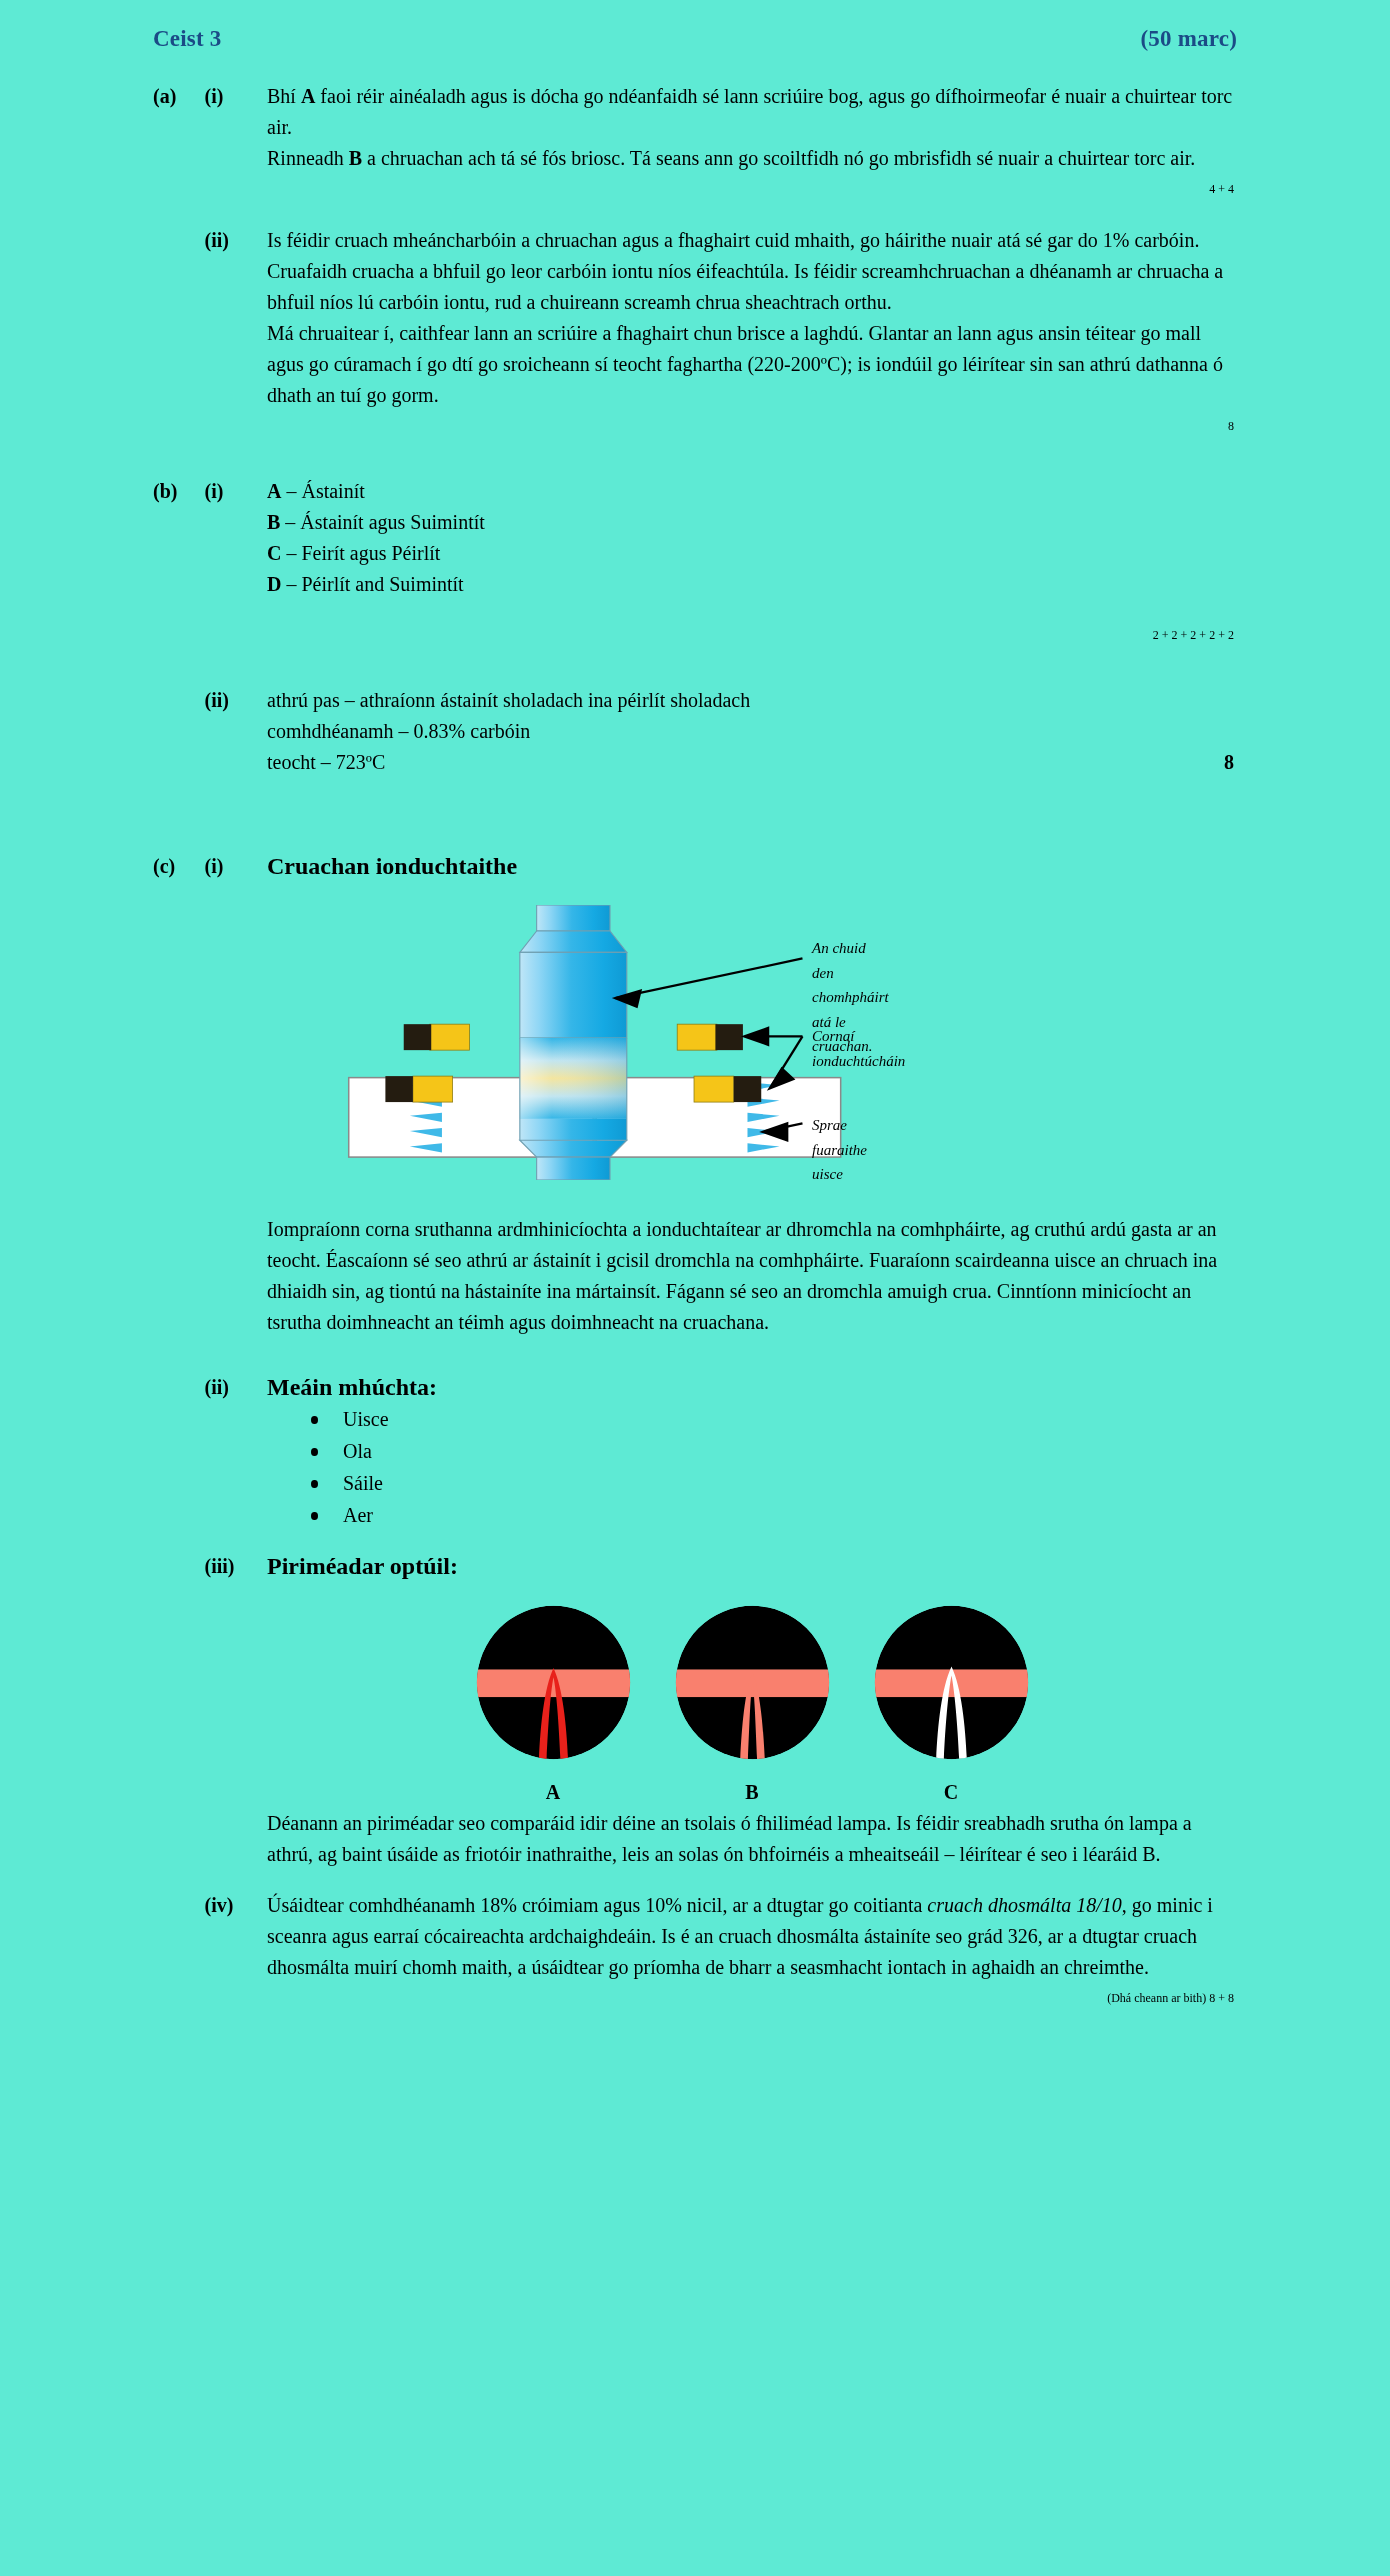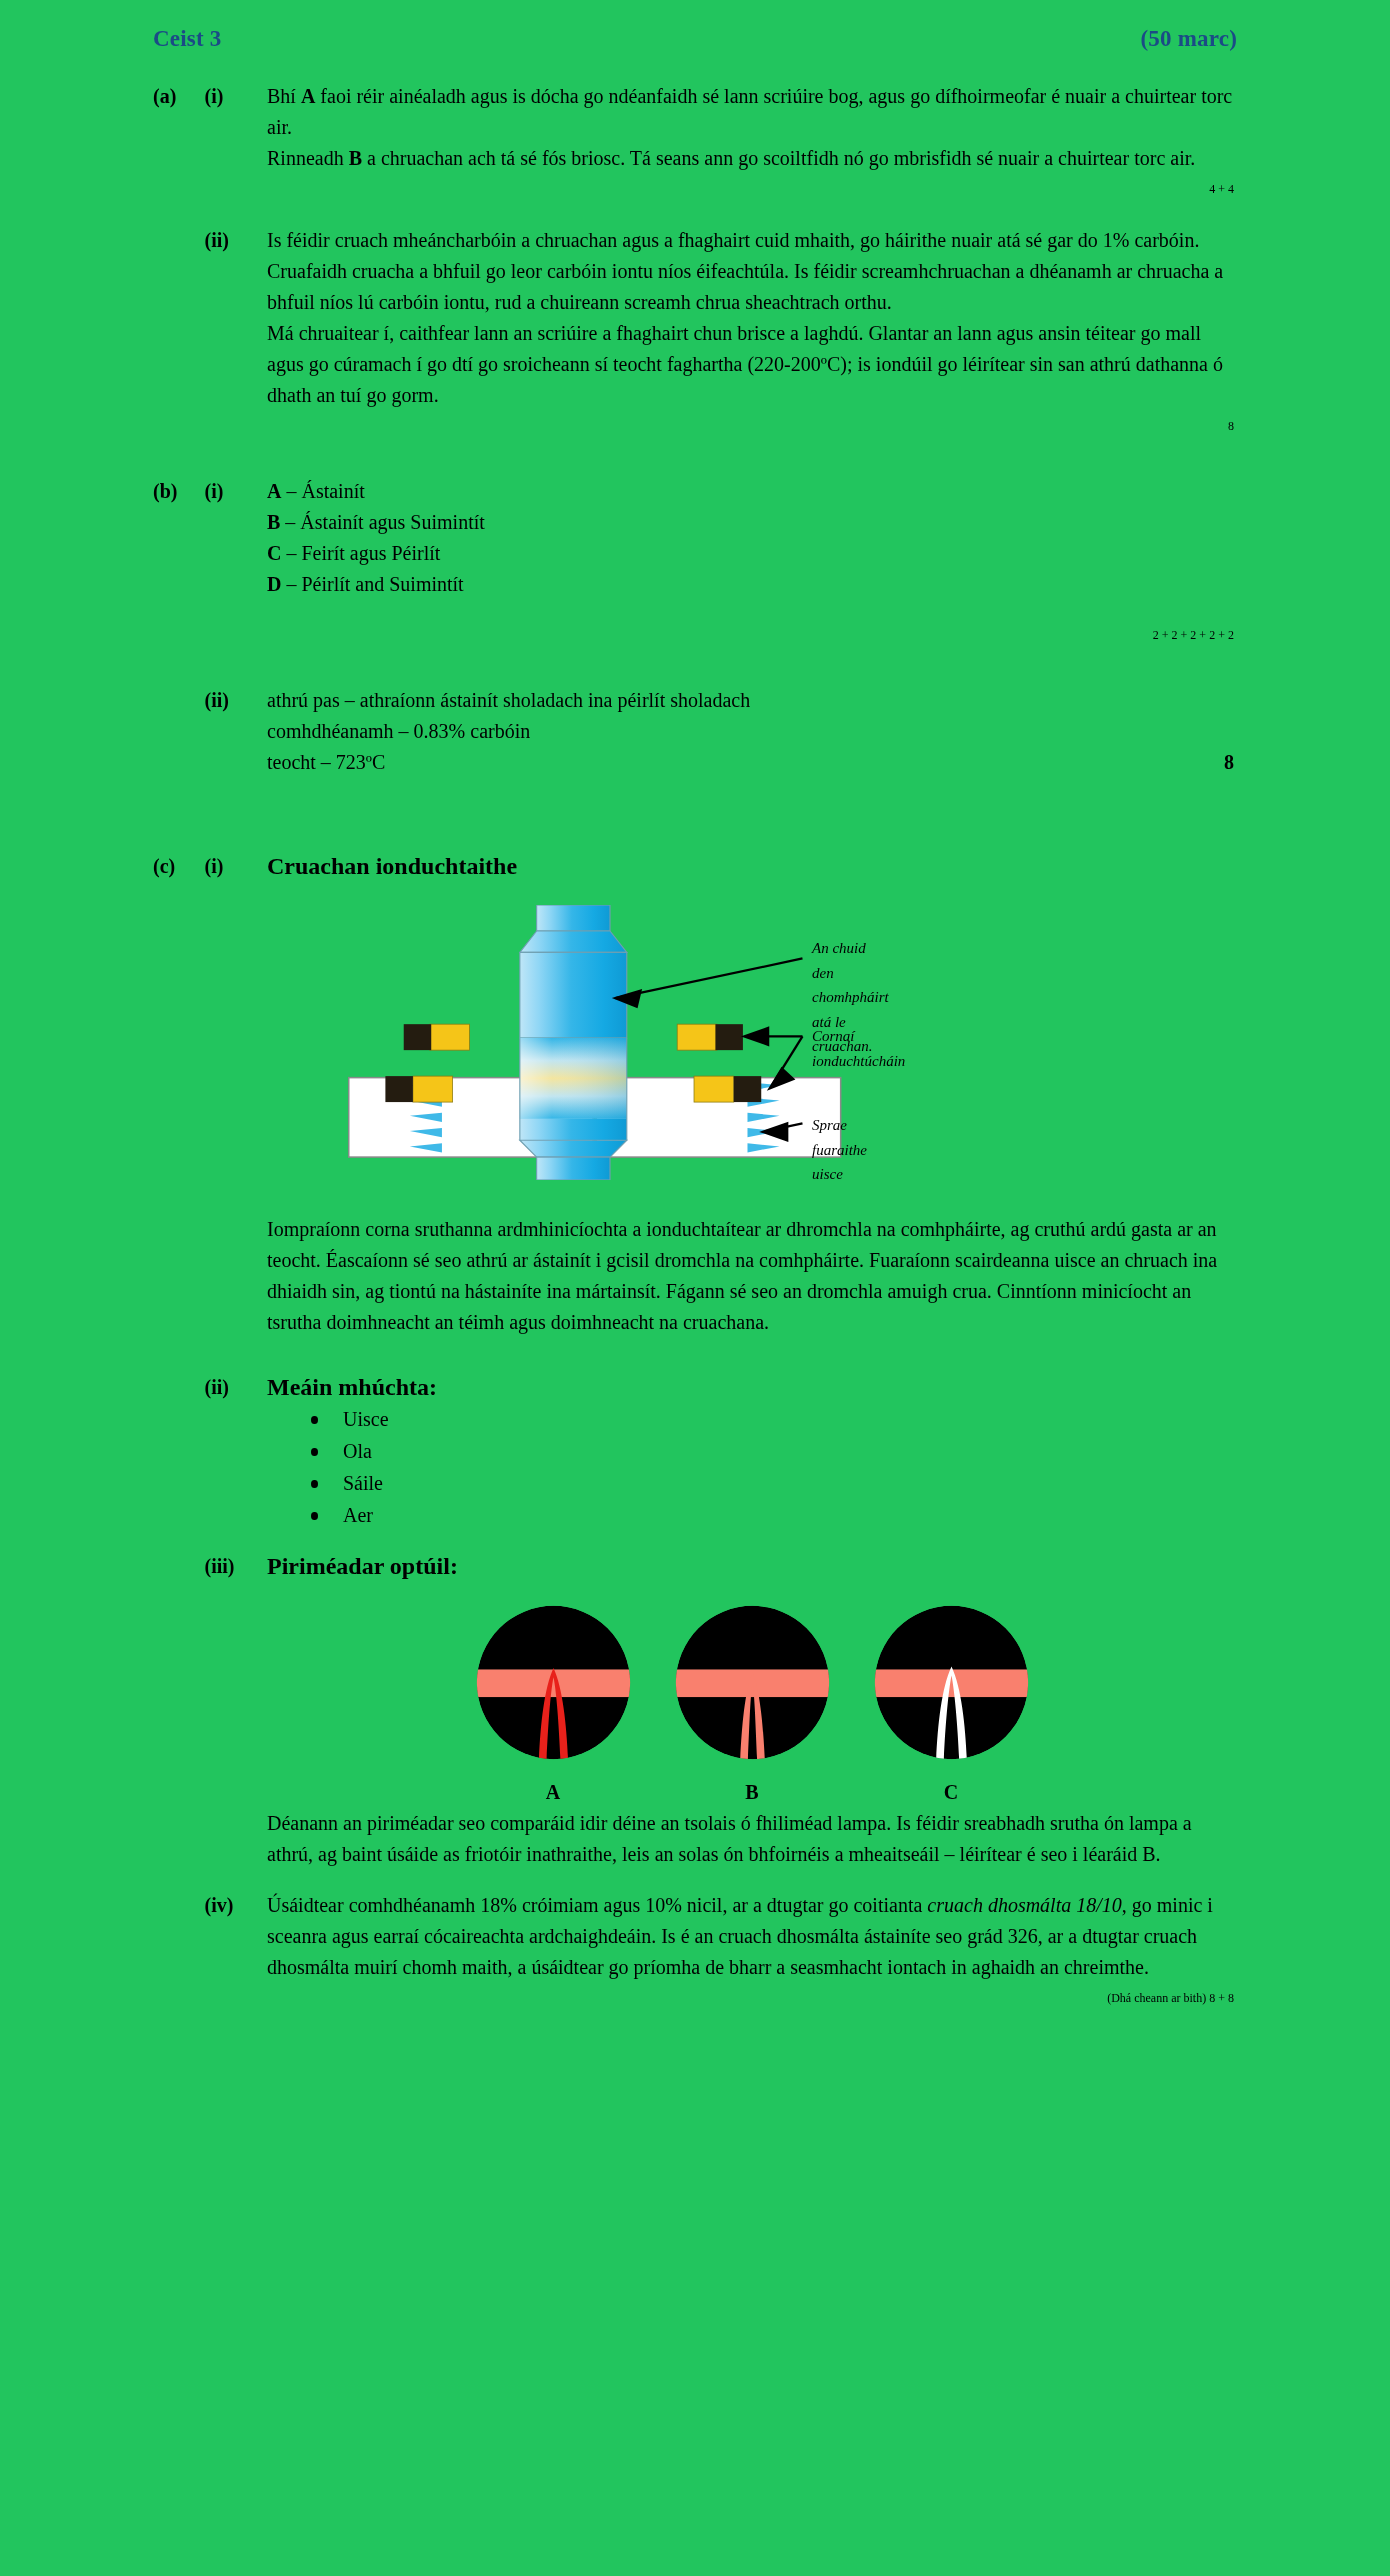--- a/index.html
+++ b/index.html
@@ -12,21 +12,21 @@
     font-family: "Liberation Serif", "DejaVu Serif", serif;
     color: #000000;
     -webkit-font-smoothing: antialiased;
   }
   .page {
     position: relative;
     width: 1390px;
     min-height: 2576px;
     box-sizing: border-box;
     padding: 26px 153px 31px 153px;
-    background: #22c55e;
+    background: #5eead4;
   }
 
   
   .qhead {
     display: flex;
     justify-content: space-between;
     align-items: baseline;
     color: #1b4b86;
     font-weight: bold;
     font-size: 23px;

